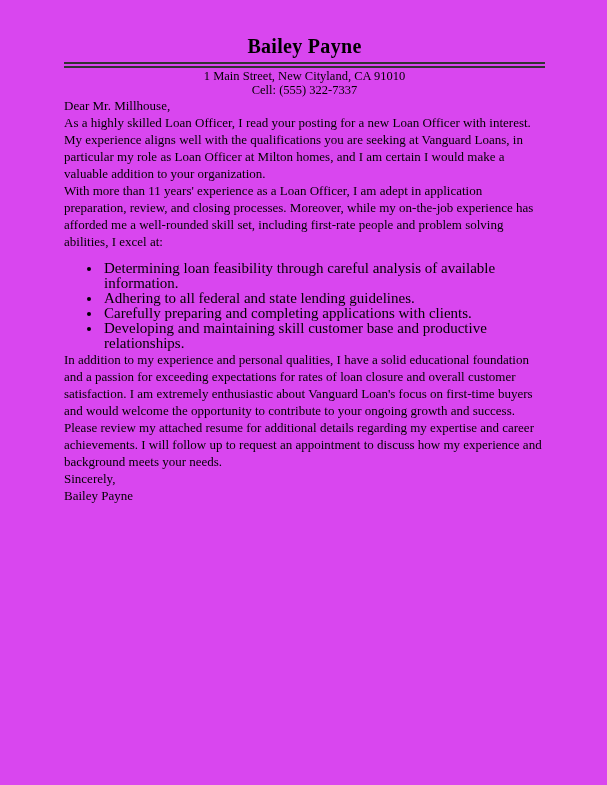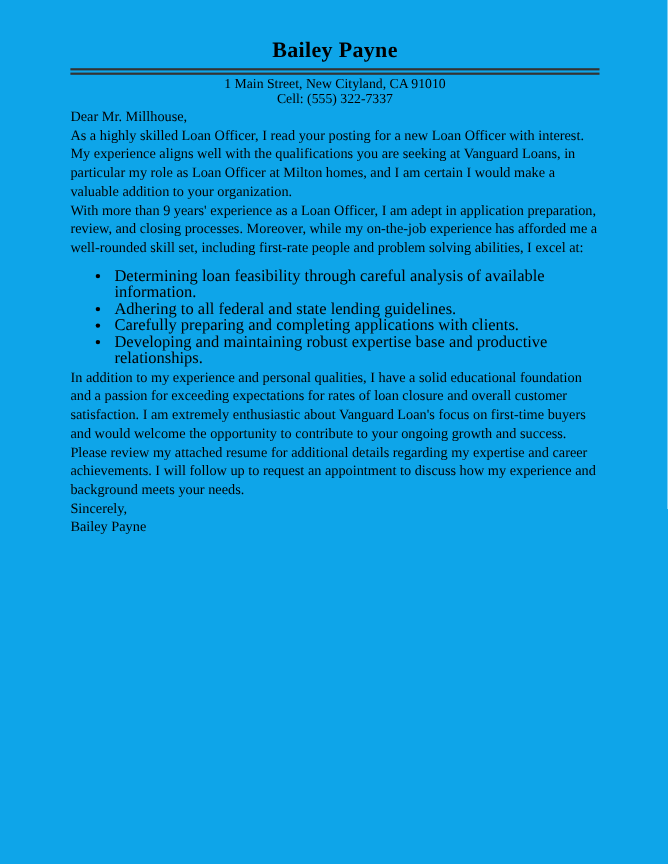--- a/index.html
+++ b/index.html
@@ -4,21 +4,21 @@
 <style>
   html, body {
     margin: 0;
     padding: 0;
     background: #ffffff;
   }
   .page {
     position: relative;
     width: 607px;
     height: 785px;
-    background: #0ea5e9;
+    background: #d946ef;
     color: #000000;
     font-family: "Liberation Serif", "DejaVu Serif", serif;
     overflow: hidden;
     box-sizing: border-box;
   }
   .content {
     padding: 0 62px 0 64px;
   }
   .name-title {
     margin-top: 35px;
@@ -83,27 +83,27 @@
       <div class="contact-line">1 Main Street, New Cityland, CA 91010</div>
       <div class="contact-line">Cell: (555) 322-7337</div>
     </div>
 
     <div class="body-text">
 
       <p class="salutation para">Dear Mr. Millhouse,</p>
 
       <p class="para">As a highly skilled Loan Officer, I read your posting for a new Loan Officer with interest. My experience aligns well with the qualifications you are seeking at Vanguard Loans, in particular my role as Loan Officer at Milton homes, and I am certain I would make a valuable addition to your organization.</p>
 
-      <p class="para">With more than 9 years' experience as a Loan Officer, I am adept in application preparation, review, and closing processes. Moreover, while my on-the-job experience has afforded me a well-rounded skill set, including first-rate people and problem solving abilities, I excel at:</p>
+      <p class="para">With more than 11 years' experience as a Loan Officer, I am adept in application preparation, review, and closing processes. Moreover, while my on-the-job experience has afforded me a well-rounded skill set, including first-rate people and problem solving abilities, I excel at:</p>
 
       <ul class="bullet-list">
         <li>Determining loan feasibility through careful analysis of available information.</li>
         <li>Adhering to all federal and state lending guidelines.</li>
         <li>Carefully preparing and completing applications with clients.</li>
-        <li>Developing and maintaining robust expertise base and productive relationships.</li>
+        <li>Developing and maintaining skill customer base and productive relationships.</li>
       </ul>
 
       <p class="para">In addition to my experience and personal qualities, I have a solid educational foundation and a passion for exceeding expectations for rates of loan closure and overall customer satisfaction. I am extremely enthusiastic about Vanguard Loan's focus on first-time buyers and would welcome the opportunity to contribute to your ongoing growth and success.</p>
 
       <p class="para">Please review my attached resume for additional details regarding my expertise and career achievements. I will follow up to request an appointment to discuss how my experience and background meets your needs.</p>
 
 
       <p class="para closing">Sincerely,</p>
 
       <p class="para signature-name">Bailey Payne</p>

